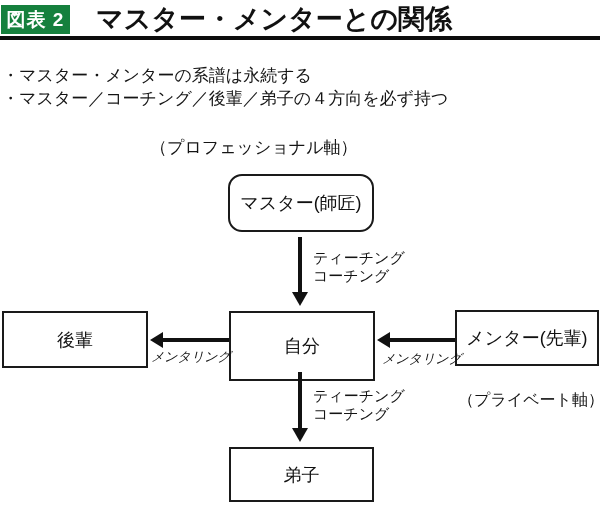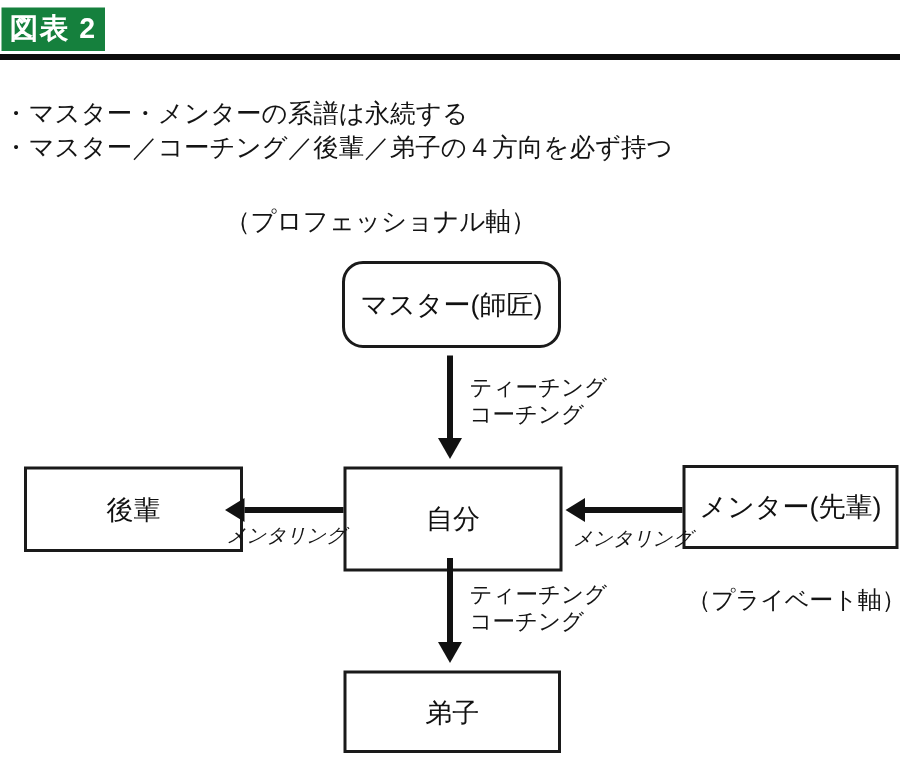--- a/index.html
+++ b/index.html
@@ -76,21 +76,21 @@
     border: 2px solid #1a1a1a;
     background: #ffffff;
     display: flex;
     align-items: center;
     justify-content: center;
     font-size: 18px;
     color: #111111;
     white-space: nowrap;
   }
   .node-master   { left: 228px; top: 174px; width: 146px; height: 58px; border-radius: 14px; }
-  .node-junior   { left: 16px;   top: 311px; width: 146px; height: 57px; }
+  .node-junior   { left: 2px;   top: 311px; width: 146px; height: 57px; }
   .node-self     { left: 229px; top: 311px; width: 146px; height: 70px; }
   .node-mentor   { left: 455px; top: 310px; width: 144px; height: 56px; }
   .node-disciple { left: 229px; top: 447px; width: 145px; height: 55px; }
 
   .arrow-line-v { position: absolute; width: 4px;  background: #111111; }
   .arrow-line-h { position: absolute; height: 4px; background: #111111; }
   .arrow-head-down {
     position: absolute; width: 0; height: 0;
     border-left: 8px solid transparent;
     border-right: 8px solid transparent;
@@ -128,20 +128,21 @@
   }
   .mentoring-left  { left: 151px; top: 349px; }
   .mentoring-right { left: 382px; top: 351px; }
 </style>
 </head>
 <body>
 
 <div class="page">
 
   <div class="badge">図表 2</div>
+  <div class="title">マスター・メンターとの関係</div>
   <div class="rule"></div>
 
   <div class="notes">
     <div>・マスター・メンターの系譜は永続する</div>
     <div>・マスター／コーチング／後輩／弟子の４方向を必ず持つ</div>
   </div>
 
   <div class="axis-label axis-prof">（プロフェッショナル軸）</div>
   <div class="axis-label axis-priv">（プライベート軸）</div>
 

